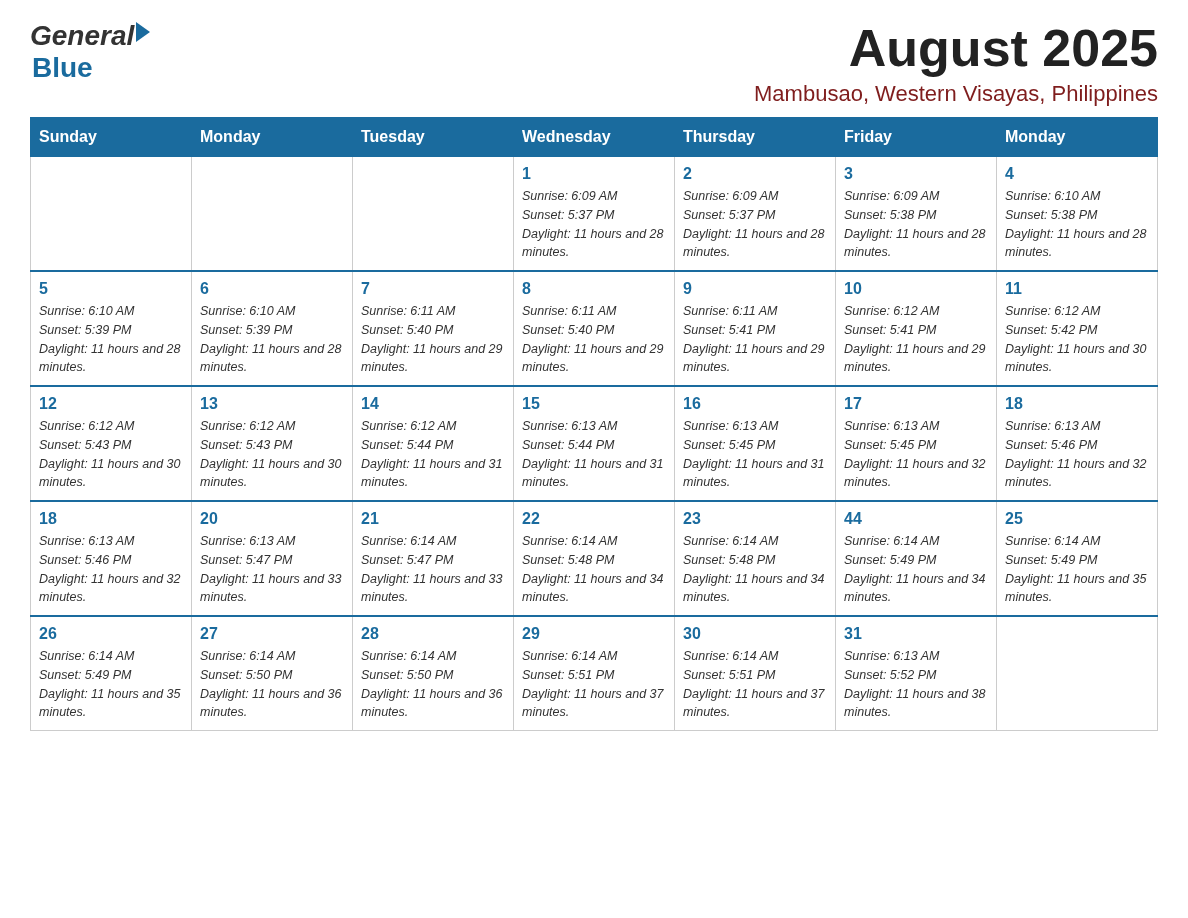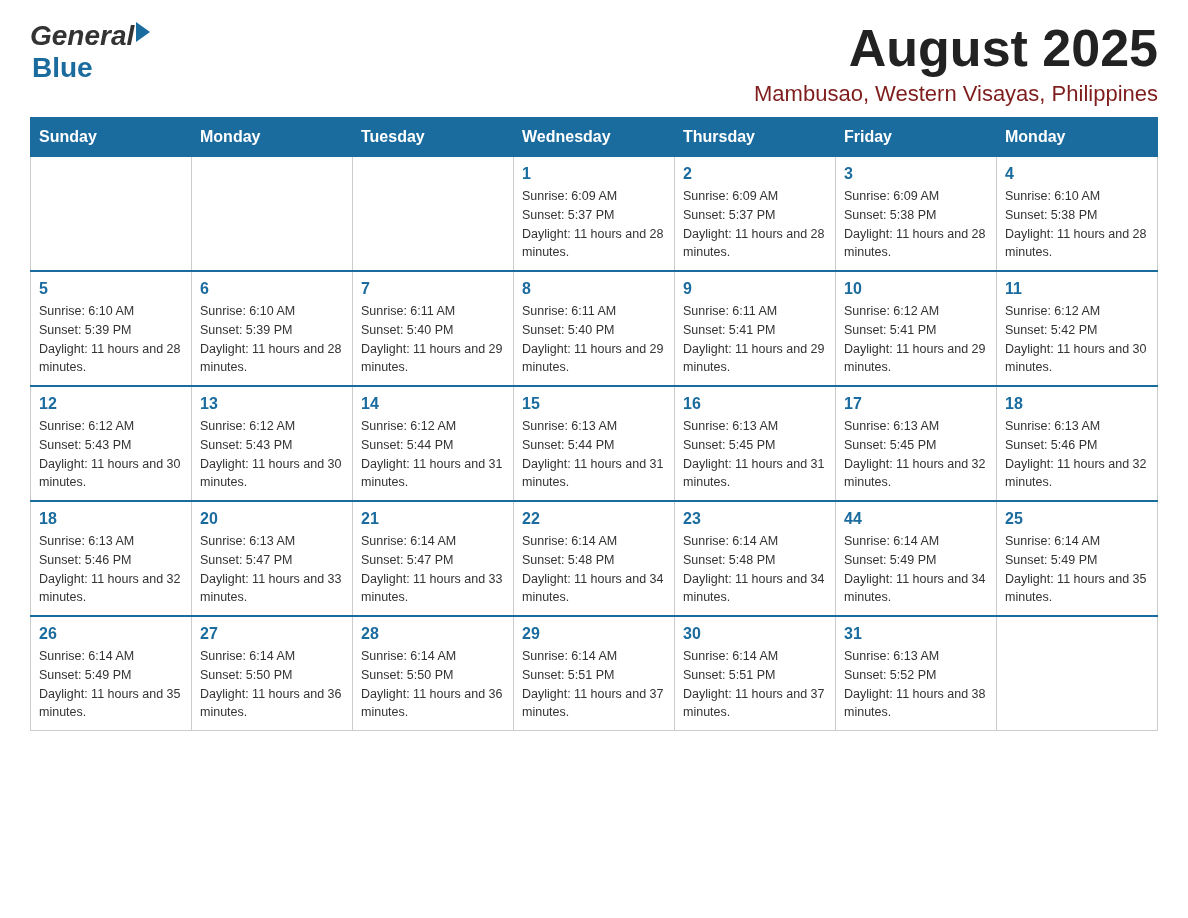--- a/index.html
+++ b/index.html
@@ -78,20 +78,21 @@
       font-size: 16px;
       font-weight: bold;
       color: #1a6b9e;
       margin-bottom: 4px;
       display: block;
     }
     .day-info {
       font-size: 12.5px;
       color: #333;
       line-height: 1.5;
+      font-style: italic;
     }
     .empty-cell {
       background: #fff;
     }
     .logo-wrapper {
       display: flex;
       flex-direction: column;
       align-items: flex-start;
     }
     .logo-line1 {

